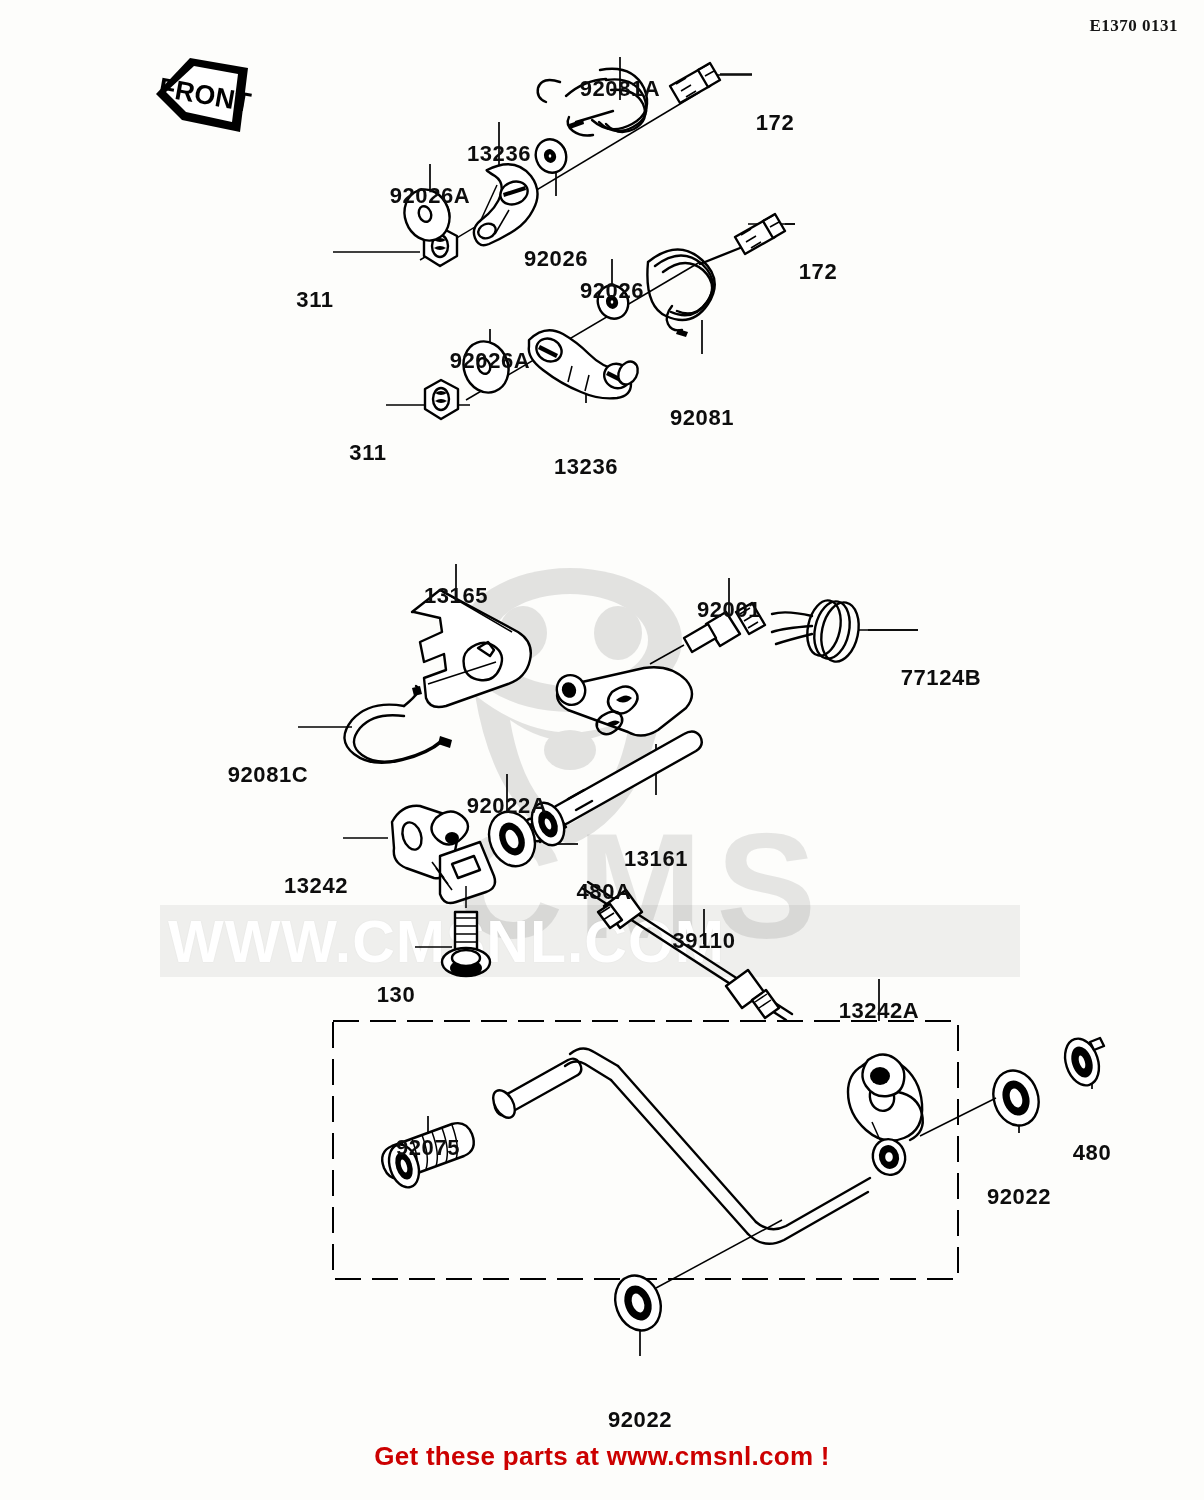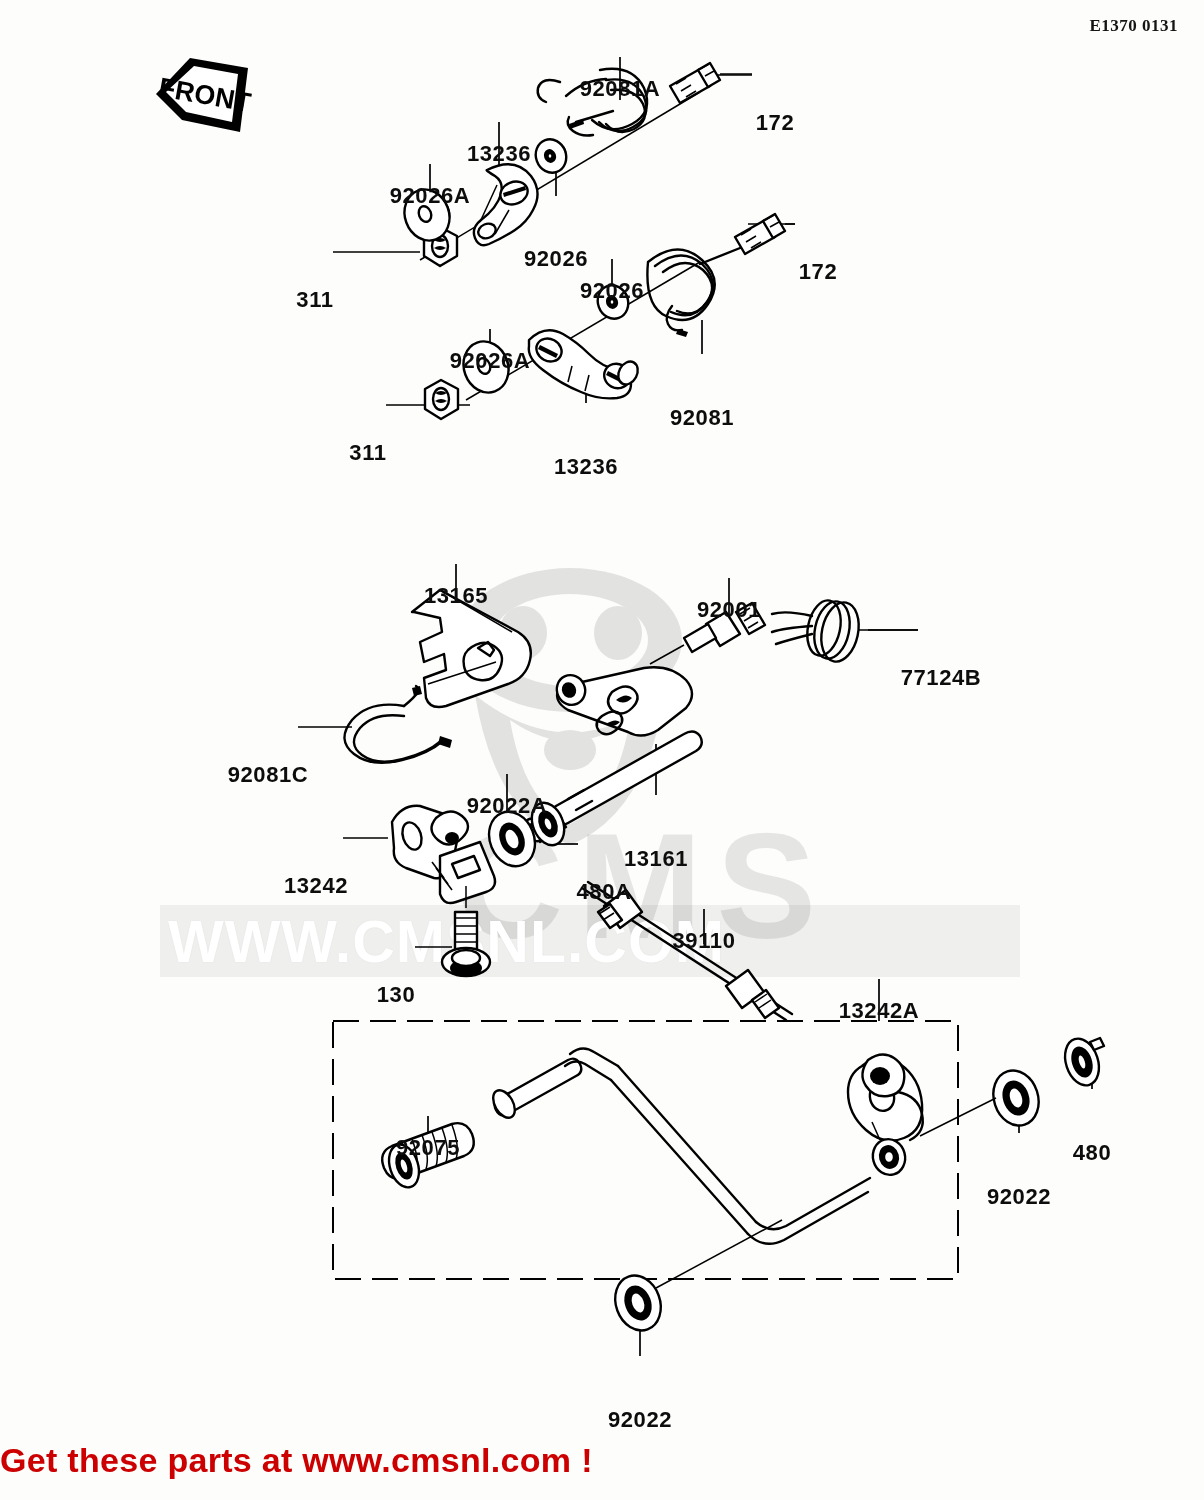--- a/index.html
+++ b/index.html
@@ -19,22 +19,22 @@
     color:#6e6e6e;font-weight:400;white-space:nowrap;
   }
   .doc-code{
     position:absolute;right:26px;top:16px;
     font-family:"Liberation Serif", serif;
     font-size:17px;letter-spacing:.5px;color:#151515;
     font-weight:600;white-space:nowrap;
   }
   .footer-note{
     position:absolute;left:0;right:0;top:1441px;
-    text-align:left;color:#cc0000;
-    font-size:34px;font-weight:700;letter-spacing:.3px;
+    text-align:center;color:#cc0000;
+    font-size:26px;font-weight:700;letter-spacing:.3px;
     white-space:nowrap;
   }
 
   
   .wm-wrap{position:absolute;left:0;top:0;width:1122px;height:1500px;
            pointer-events:none;overflow:hidden;}
   .wm-logo{position:absolute;left:415px;top:545px;width:310px;height:330px;opacity:.1;}
   .wm-cms{
     position:absolute;left:455px;top:800px;
     font-size:150px;font-weight:700;color:#000;opacity:.09;

